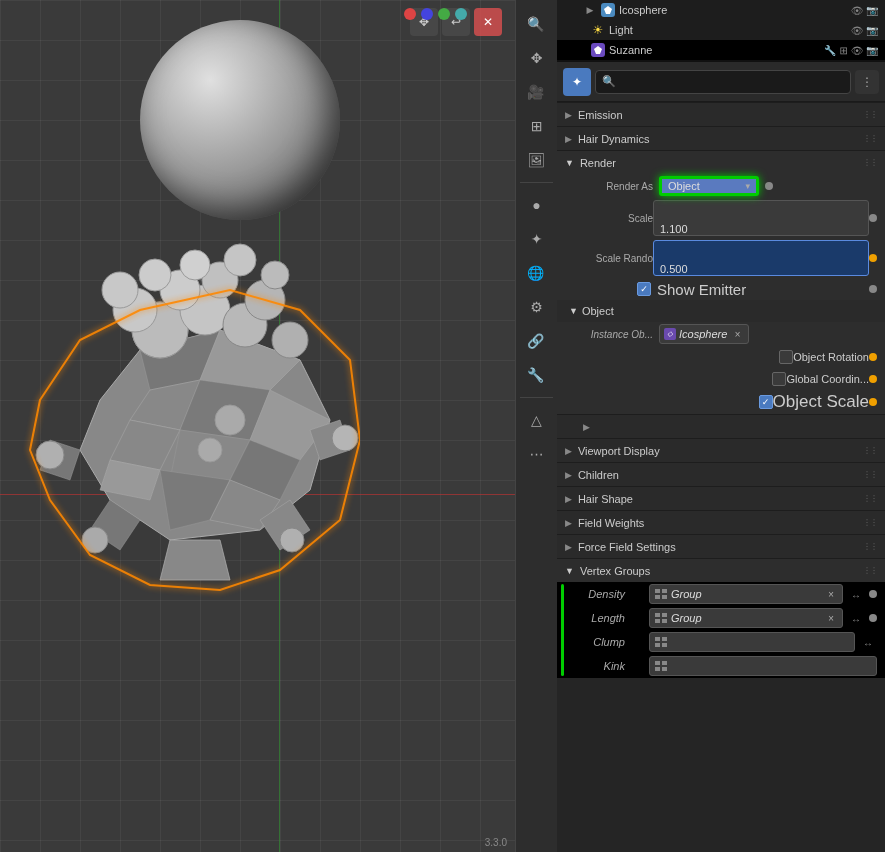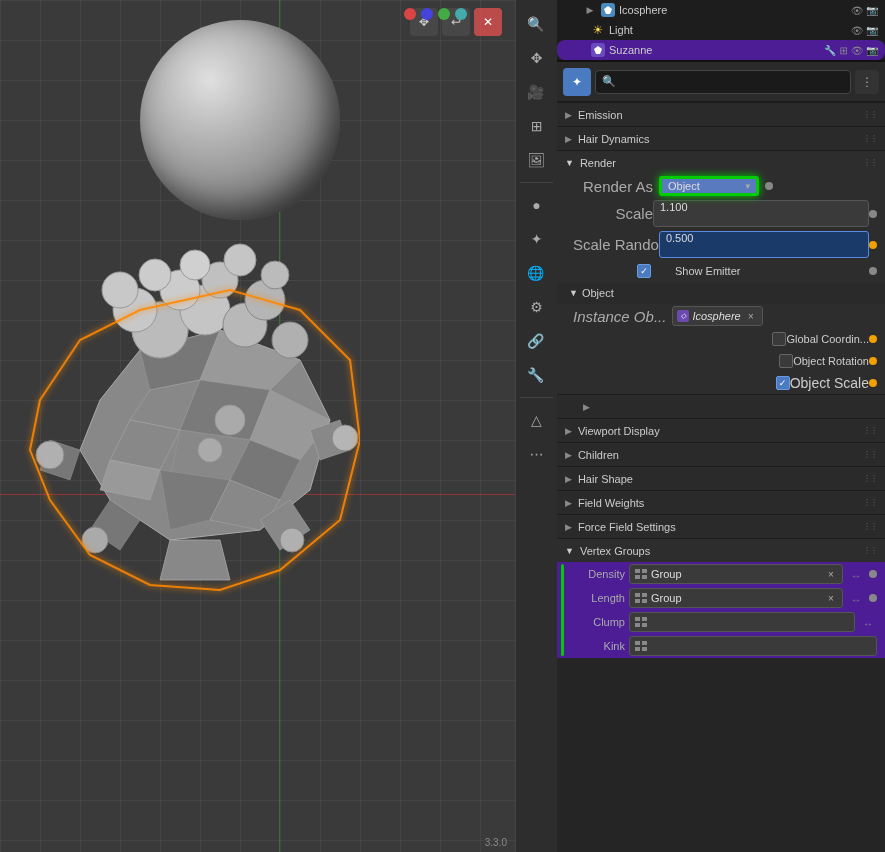--- a/index.html
+++ b/index.html
@@ -37,21 +37,21 @@
     .top-icon-btn { width: 28px; height: 28px; border-radius: 4px; background: rgba(80,80,80,0.6); display: flex; align-items: center; justify-content: center; color: #ccc; font-size: 12px; cursor: pointer; }
 
     
     .version { position: absolute; bottom: 4px; right: 50px; color: #888; font-size: 10px; }
 
     
     .right-panel { width: 328px; height: 852px; background: #252525; display: flex; flex-direction: column; overflow: hidden; }
 
     
     .outliner-row { height: 20px; display: flex; align-items: center; padding: 0 6px; gap: 4px; color: #ccc; font-size: 11px; cursor: pointer; }
-    .outliner-row.selected { background: #4c1d95; border-radius: 8px; }
+    .outliner-row.selected { background: #000000; }
     .row-indent { width: 16px; }
     .row-icon { width: 14px; height: 14px; border-radius: 2px; flex-shrink: 0; display: flex; align-items: center; justify-content: center; font-size: 9px; }
     .row-label { flex: 1; }
     .row-actions { display: flex; gap: 3px; color: #888; font-size: 10px; }
 
     
     .props-panel { flex: 1; background: #252525; overflow-y: auto; overflow-x: hidden; }
     .props-panel::-webkit-scrollbar { width: 8px; }
     .props-panel::-webkit-scrollbar-track { background: #1e1e1e; }
     .props-panel::-webkit-scrollbar-thumb { background: #444; border-radius: 4px; }
@@ -64,46 +64,46 @@
 
     
     .section-header { height: 24px; display: flex; align-items: center; padding: 0 8px; gap: 6px; color: #ccc; font-size: 11px; cursor: pointer; background: #2a2a2a; border-top: 1px solid #1d1d1d; }
     .section-header .arrow { color: #888; font-size: 9px; }
     .section-header .label { flex: 1; font-weight: 500; }
     .section-header .dots { color: #666; font-size: 8px; letter-spacing: -1px; }
     .section-expanded { background: #2d2d2d; }
 
     
     .prop-row { min-height: 22px; display: flex; align-items: center; padding: 2px 8px 2px 16px; }
-    .prop-label { color: #aaa; font-size: 15px; flex: 0 0 auto; min-width: 80px; text-align: right; }
+    .prop-label { color: #aaa; font-size: 10px; flex: 0 0 auto; min-width: 80px; text-align: right; }
     .prop-dot { width: 8px; height: 8px; border-radius: 50%; background: #888; flex-shrink: 0; }
     .prop-dot.active { background: #f0a000; }
 
     
     .dropdown-btn { height: 20px; background: #3a3a3a; border: 1px solid #555; border-radius: 3px; display: flex; align-items: center; padding: 0 6px; gap: 4px; color: #ddd; font-size: 11px; cursor: pointer; min-width: 80px; }
     .dropdown-btn.highlighted { background: #5a7abf; border-color: #7a9adf; }
     .dropdown-btn .arrow-down { color: #aaa; font-size: 9px; margin-left: auto; }
 
     
-    .num-input { height: 27px; background: #3a3a3a; border: 1px solid #555; border-radius: 3px; display: flex; align-items: flex-start; padding: 0 6px; color: #ddd; font-size: 11px; cursor: ew-resize; flex: 1; }
+    .num-input { height: 36px; background: #3a3a3a; border: 1px solid #555; border-radius: 3px; display: flex; align-items: flex-end; padding: 0 6px; color: #ddd; font-size: 11px; cursor: ew-resize; flex: 1; }
     .num-input.active { background: #1a3a6a; border-color: #5a8adf; }
 
     
     .checkbox { width: 14px; height: 14px; border: 1px solid #666; border-radius: 2px; background: #3a3a3a; display: flex; align-items: center; justify-content: center; cursor: pointer; }
     .checkbox.checked { background: #4a7abf; border-color: #6a9adf; }
     .checkbox.checked::after { content: '✓'; color: white; font-size: 9px; }
     .instance-obj-row { min-height: 22px; display: flex; align-items: center; padding: 2px 8px 2px 16px; gap: 6px; font-style: italic; }
     .instance-chip { height: 20px; background: #3a3a3a; border: 1px solid #555; border-radius: 3px; display: flex; align-items: center; padding: 0 4px; gap: 3px; color: #ddd; font-size: 11px; }
     .chip-icon { width: 12px; height: 12px; background: #6a4aaf; border-radius: 2px; display: flex; align-items: center; justify-content: center; font-size: 7px; color: white; }
     .chip-close { width: 14px; height: 14px; display: flex; align-items: center; justify-content: center; color: #aaa; cursor: pointer; font-size: 10px; }
 
     
     .vg-row { min-height: 22px; display: flex; align-items: center; padding: 2px 8px; gap: 4px; }
     .vg-label { color: #aaa; font-size: 11px; flex: 0 0 60px; text-align: right; }
-    .vg-chip { height: 20px; background: #3a3a3a; border: 1px solid #555; border-radius: 3px; display: flex; align-items: center; padding: 0 4px; gap: 3px; color: #ddd; font-size: 11px; flex: 1; }
+    .vg-chip { height: 20px; background: #3a3a3a; border: 1px solid #555; border-radius: 3px; display: flex; align-items: center; padding: 0 4px; gap: 3px; color: #ddd; font-size: 11px; flex: 1; margin-left: 20px; }
     .vg-group-icon { width: 14px; height: 12px; display: flex; align-items: center; justify-content: center; }
     .vg-x { width: 14px; height: 14px; display: flex; align-items: center; justify-content: center; color: #aaa; cursor: pointer; font-size: 10px; }
     .vg-arrow { width: 18px; height: 14px; display: flex; align-items: center; justify-content: center; color: #888; font-size: 10px; }
     .vg-dot { width: 8px; height: 8px; border-radius: 50%; background: #888; flex-shrink: 0; }
 
     
     .render-as-row { min-height: 22px; display: flex; align-items: center; padding: 2px 8px 2px 16px; gap: 6px; }
 
     
     .show-emitter-row { min-height: 22px; display: flex; align-items: center; padding: 2px 8px 2px 80px; gap: 6px; }
@@ -323,21 +323,21 @@
 
       <div style="position:absolute; left:-40px; top:0px; pointer-events:none;">
         <svg width="50" height="30" viewBox="0 0 50 30">
           <path d="M 5 15 L 35 15 L 25 8 M 35 15 L 25 22" stroke="#00cc00" stroke-width="3" fill="none" stroke-linecap="round"></path>
         </svg>
       </div>
     </div>
 
     <div class="show-emitter-row" style="background:#2d2d2d;">
       <div class="checkbox checked"></div>
-      <span style="color:#ccc; font-size:11px;margin-left:18px;">Show Emitter</span>
+      <span style="color:#ccc; font-size:15px;">Show Emitter</span>
       <div class="prop-dot" style="margin-left:auto;"></div>
     </div>
 
     <div class="object-subsection-header">
       <span style="color:#ccc; font-size:9px;">▼</span>
       <span style="color:#ccc; font-size:11px;">Object</span>
     </div>
 
     <div class="instance-obj-row" style="background:#2d2d2d; position:relative;">
       <div class="prop-label">Instance Ob...</div>
@@ -350,35 +350,35 @@
       <div style="position:absolute; left:-40px; top:0px; pointer-events:none;">
         <svg width="50" height="30" viewBox="0 0 50 30">
           <path d="M 5 15 L 35 15 L 25 8 M 35 15 L 25 22" stroke="#00cc00" stroke-width="3" fill="none" stroke-linecap="round"></path>
         </svg>
       </div>
     </div>
 
     <div class="prop-row" style="background:#2d2d2d;">
       <div style="flex:1;"></div>
       <div class="checkbox"></div>
-      <span style="color:#ccc; font-size:11px;">Global Coordin...</span>
+      <span style="color:#ccc; font-size:11px;">Object Rotation</span>
       <div class="prop-dot active"></div>
     </div>
 
     <div class="prop-row" style="background:#2d2d2d;">
       <div style="flex:1;"></div>
       <div class="checkbox"></div>
-      <span style="color:#ccc; font-size:11px;">Object Rotation</span>
+      <span style="color:#ccc; font-size:11px;">Global Coordin...</span>
       <div class="prop-dot active"></div>
     </div>
 
     <div class="prop-row" style="background:#2d2d2d;">
       <div style="flex:1;"></div>
       <div class="checkbox checked"></div>
-      <span style="color:#ccc; font-size:14px;">Object Scale</span>
+      <span style="color:#ccc; font-size:17px;">Object Scale</span>
       <div class="prop-dot active"></div>
     </div>
 
     <div class="section-header" style="background:#2a2a2a;">
       <span style="width:12px;"></span>
       <span class="arrow">▶</span>
     </div>
 
     <div class="section-header">
       <span class="arrow">▶</span>
@@ -409,21 +409,21 @@
       <span class="label">Force Field Settings</span>
       <span class="dots">⋮⋮</span>
     </div>
 
     <div class="section-header section-expanded">
       <span class="arrow" style="color:#ccc;">▼</span>
       <span class="label">Vertex Groups</span>
       <span class="dots">⋮⋮</span>
     </div>
 
-    <div style="position:relative; background:#4c1d95;">
+    <div style="position:relative; background:#000000;font-style:italic;">
 
       <div class="vg-row">
         <div style="position:absolute; left:4px; top:2px; bottom:2px; width:3px; background:#00cc00; border-radius:2px;"></div>
         <div class="vg-label">Density</div>
         <div class="vg-chip">
           <div class="vg-group-icon">
             <svg width="12" height="10" viewBox="0 0 12 10">
                 <rect x="0" y="0" width="5" height="4" fill="#888"></rect>
                 <rect x="7" y="0" width="5" height="4" fill="#888"></rect>
                 <rect x="0" y="6" width="5" height="4" fill="#888"></rect>

